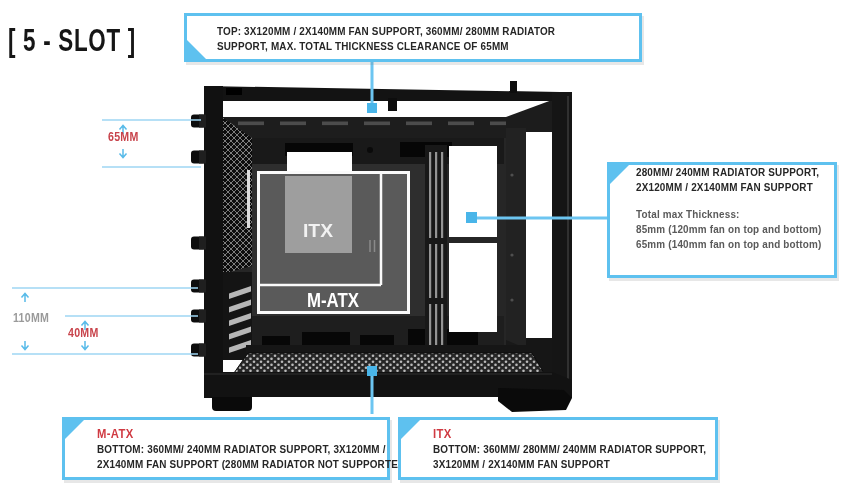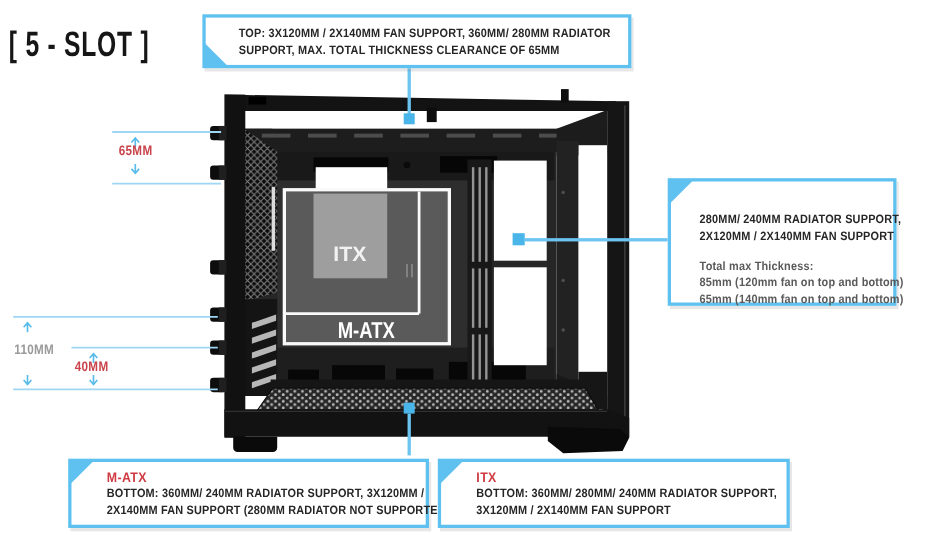--- a/index.html
+++ b/index.html
@@ -18,22 +18,22 @@
   .callout{
     position:absolute;background:#fff;border:3px solid var(--blue);
     box-shadow:2px 3px 0 rgba(120,120,120,.18);
   }
   .fold{position:absolute;width:0;height:0;}
   .fold-tl{top:-1px;left:-1px;border-top:21px solid var(--blue);border-right:21px solid transparent;}
   .fold-bl{bottom:-1px;left:-1px;border-bottom:21px solid var(--blue);border-right:21px solid transparent;}
   .co-line{font-size:11px;font-weight:700;line-height:15px;color:var(--ink);letter-spacing:.2px;}
   .co-label{font-size:12.5px;font-weight:800;color:#d03a42;letter-spacing:.4px;line-height:16px;}
   .co-sub{font-size:11px;font-weight:700;line-height:15px;color:#5a5a5a;letter-spacing:.2px;}
-  #callout-top{left:184px;top:13px;width:390px;height:49px;padding:8px 6px 0 30px;}
-  #callout-side{left:607px;top:162px;width:208px;height:116px;padding:28px 6px 0 26px;}
+  #callout-top{left:184px;top:13px;width:458px;height:49px;padding:8px 6px 0 30px;}
+  #callout-side{left:607px;top:162px;width:230px;height:116px;padding:0 6px 0 26px;}
   #callout-matx{left:62px;top:417px;width:328px;height:63px;padding:6px 6px 0 32px;}
   #callout-itx{left:398px;top:417px;width:320px;height:63px;padding:6px 6px 0 32px;}
   .dim-label{position:absolute;font-size:12.5px;font-weight:800;letter-spacing:.3px;
     transform:scaleX(0.85);transform-origin:0 0;white-space:nowrap;}
   .dim-red{color:var(--red);} .dim-gray{color:var(--gray);}
   #dim-65{left:108px;top:130px;} #dim-110{left:13px;top:311px;} #dim-40{left:68px;top:326px;}
 </style>
 </head>
 <body>
 

